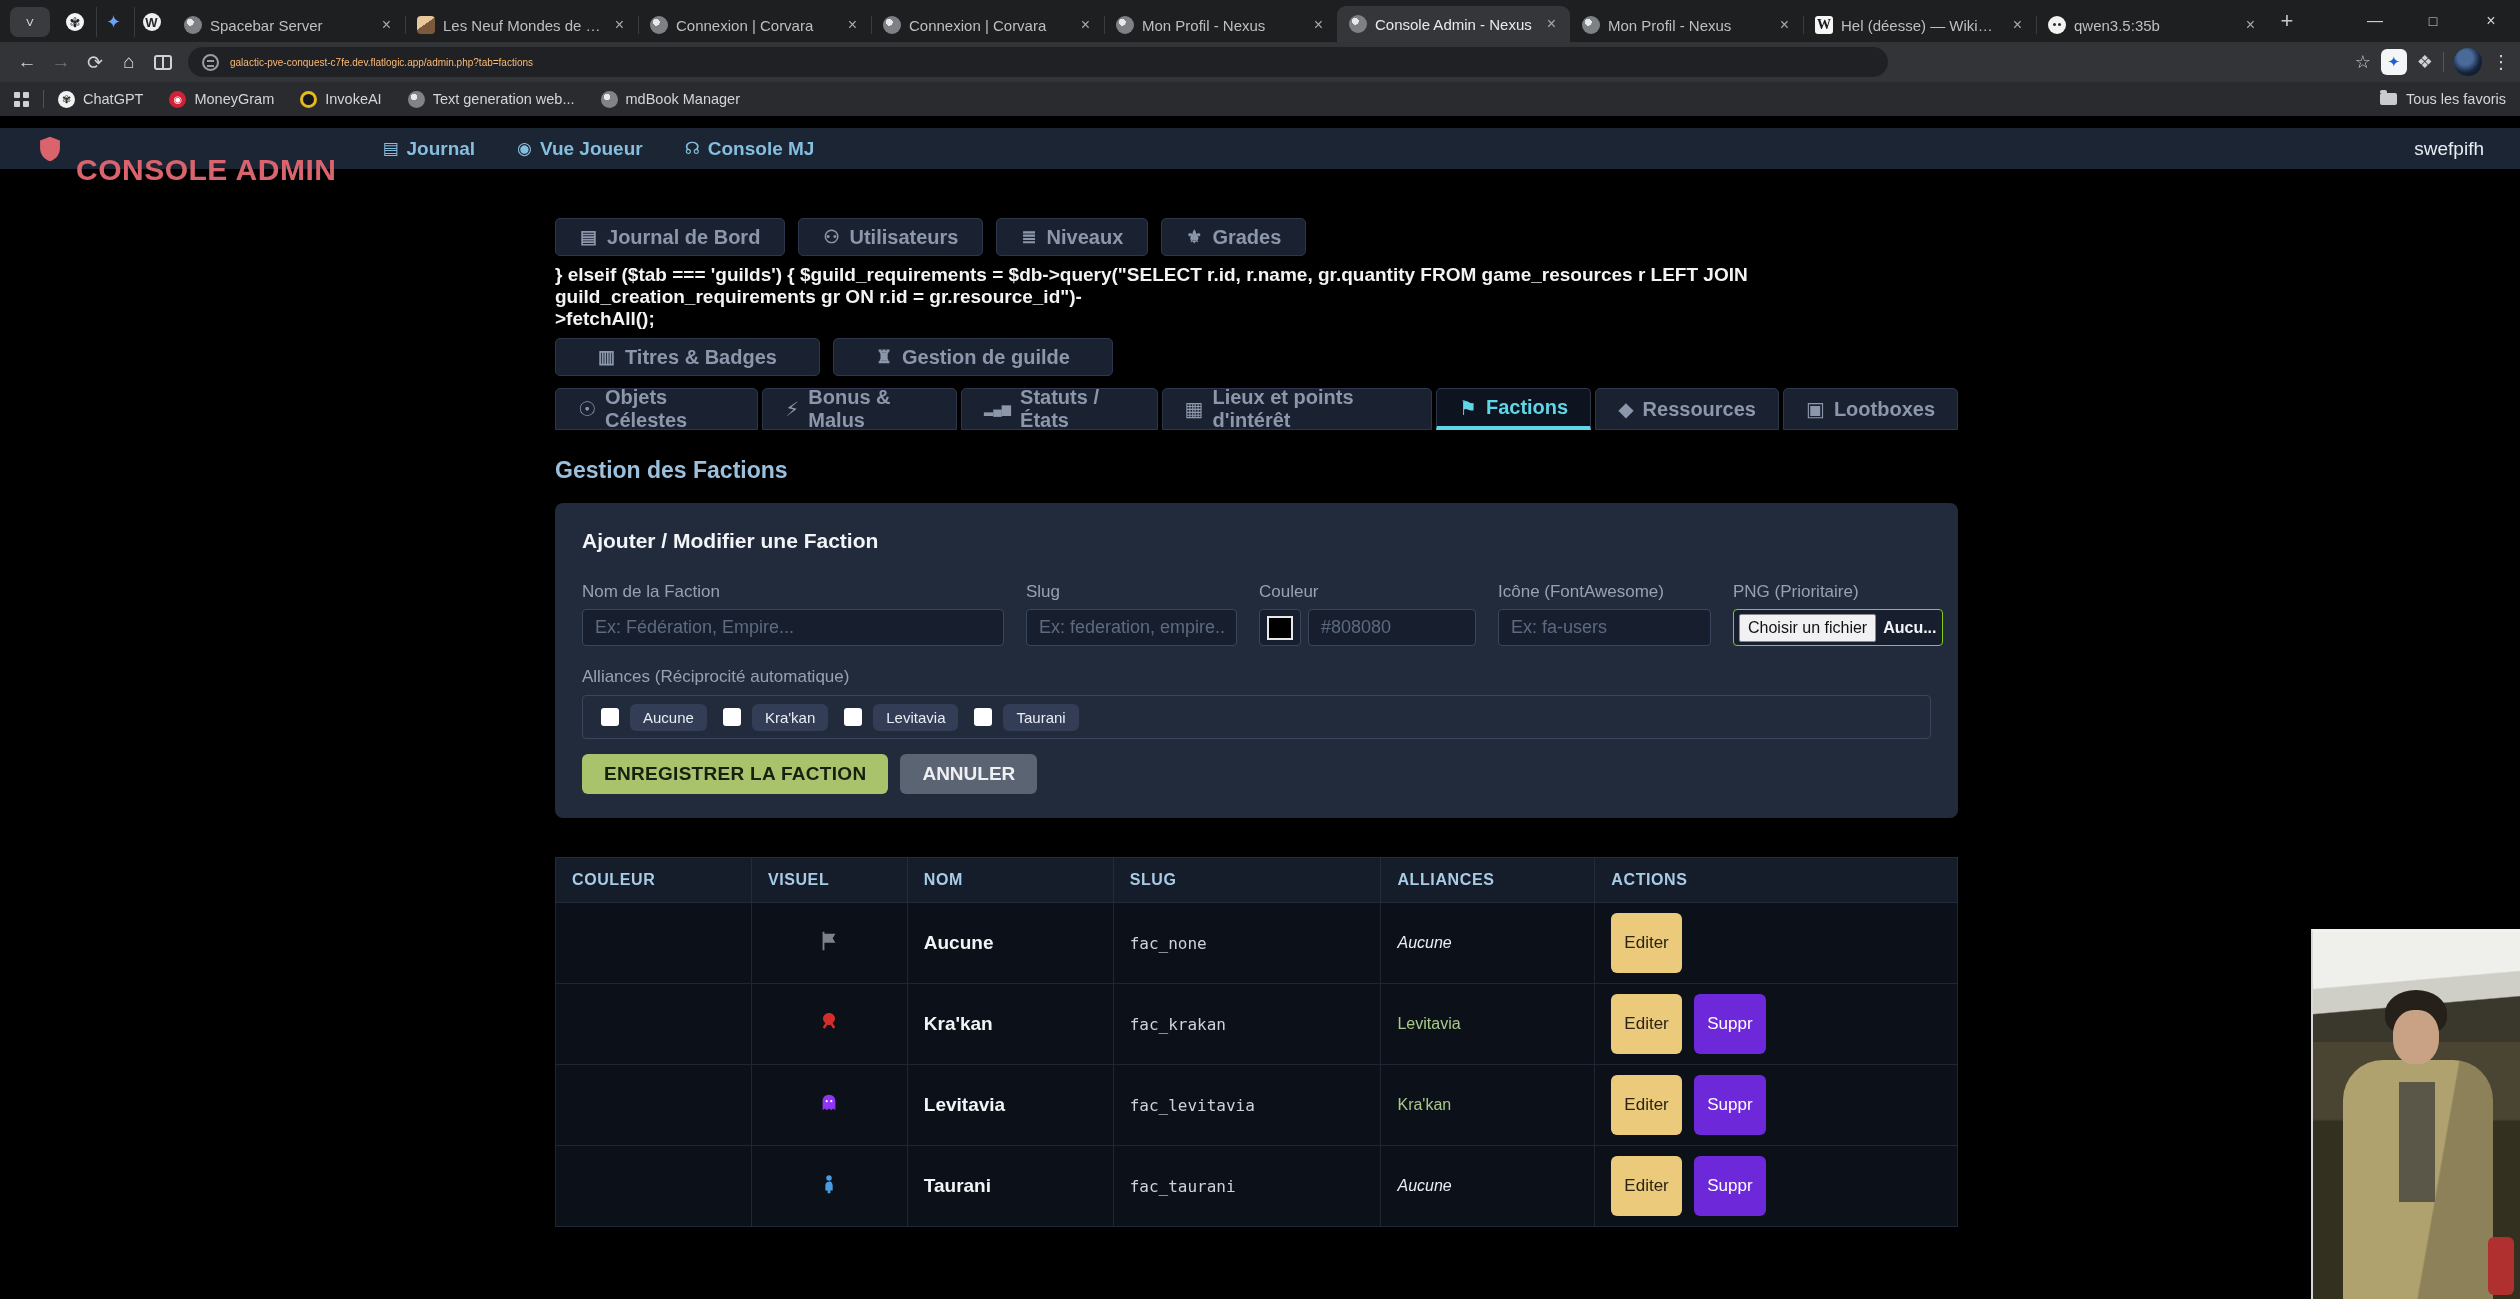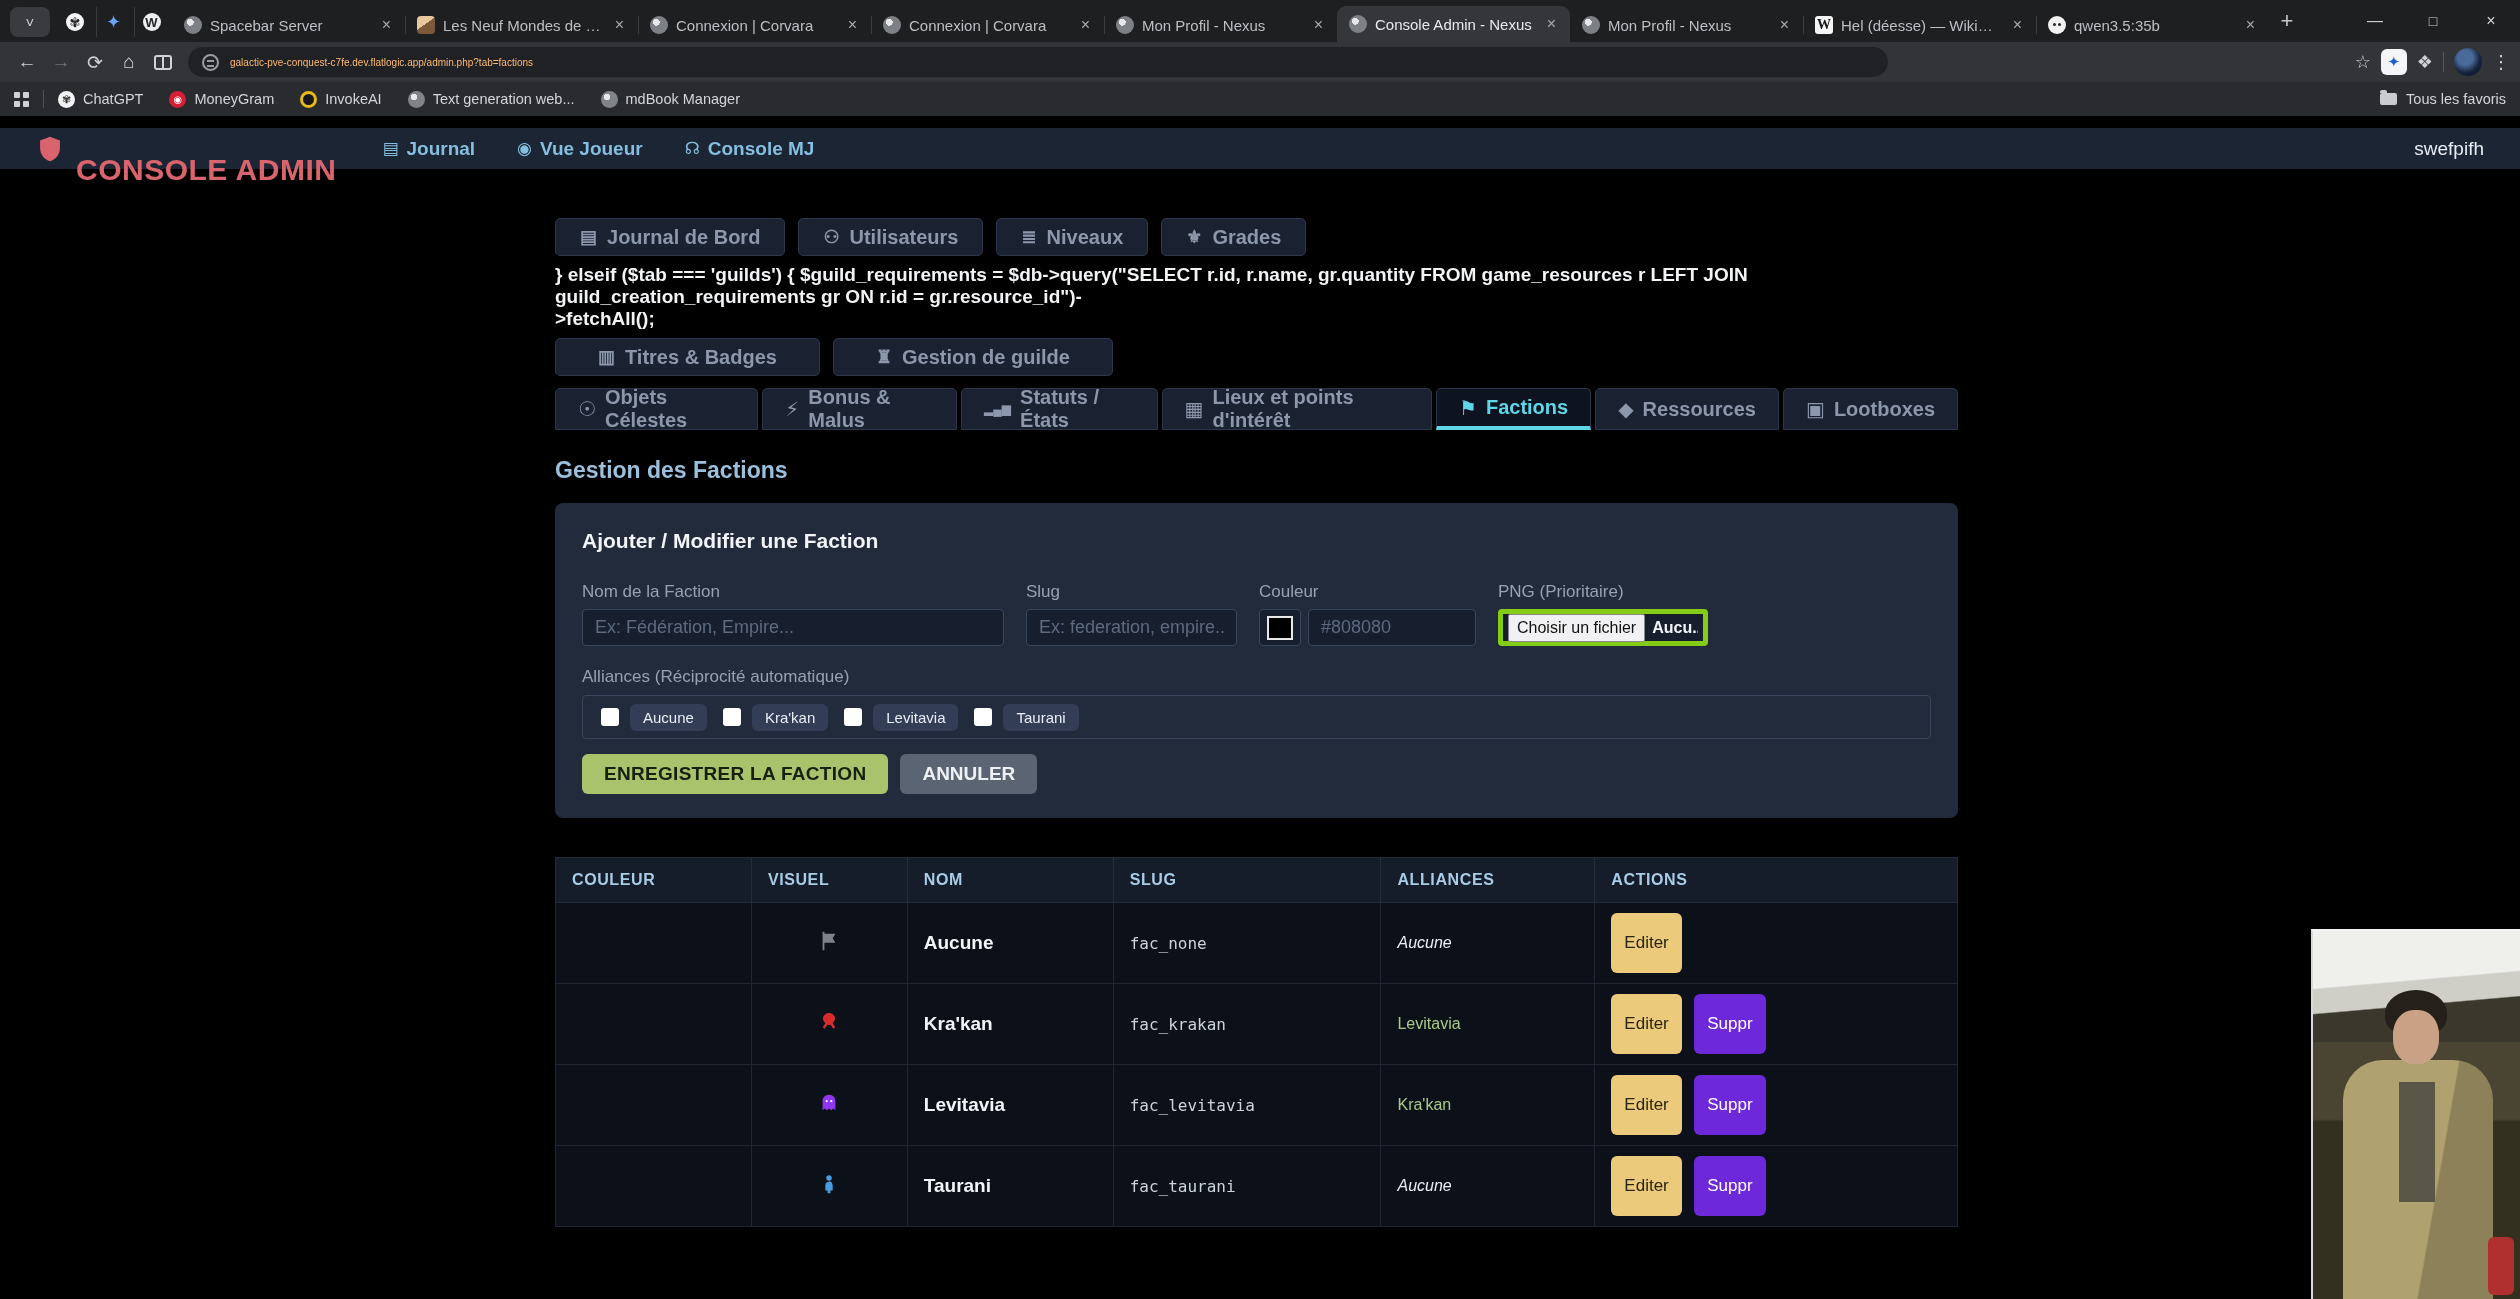--- a/index.html
+++ b/index.html
@@ -118,21 +118,21 @@
   .field label { display:block; color:#97a1b4; font-size:17px; margin-bottom:7px; }
   .tinput { height:37px; background:#171f2e; border:1px solid #3a465e; border-radius:4px; color:#d5dae3;
             font-size:18px; padding:0 12px; width:100%; font-family:"Liberation Sans",sans-serif; }
   .tinput::placeholder { color:#5d6a80; }
   .f-name { width:422px; } .f-slug { width:211px; } .f-icon { width:213px; }
   .color-group { display:flex; gap:7px; }
   .swatch-box { width:42px; height:37px; background:#171f2e; border:1px solid #3a465e; border-radius:4px;
                 display:flex; align-items:center; justify-content:center; }
   .swatch { width:26px; height:24px; background:#000; border:2px solid #e8e8e8; }
   .f-hex { width:168px; }
-  .filebox { width:210px; height:37px; background:#171f2e; border:5px solid #84cc16; border-radius:4px;
+  .filebox { width:210px; height:37px; background:#171f2e; border:1px solid #84cc16; border-radius:4px;
              display:flex; align-items:center; padding:0 5px; gap:7px; }
   .filebtn { background:#f1f1f3; color:#111; font-size:16px; padding:4px 8px; border:1px solid #888;
              border-radius:2px; white-space:nowrap; }
   .filestatus { color:#f2f4f7; font-size:16px; font-weight:bold; white-space:nowrap; overflow:hidden; }
   .alliances-label { margin-top:21px; color:#97a1b4; font-size:17px; }
   .alliances-box { margin-top:8px; border:1px solid #3a465e; border-radius:4px; height:44px;
                    display:flex; align-items:center; gap:16px; padding:0 18px; }
   .chk-group { display:flex; align-items:center; gap:11px; }
   .chk { width:18px; height:18px; background:#fff; border-radius:3px; }
   .chip { background:#333d55; color:#e9edf4; font-size:15px; border-radius:6px; padding:5px 13px; }
@@ -414,20 +414,24 @@
             <input class="tinput f-slug" placeholder="Ex: federation, empire..." style="">
           </div>
           <div class="field">
             <label>Couleur</label>
             <div class="color-group">
               <span class="swatch-box">
                   <span class="swatch"></span>
                 </span>
               <input class="tinput f-hex" style="color: rgb(106, 116, 134);" placeholder="#808080">
             </div>
+          </div>
+          <div class="field">
+            <label>Icône (FontAwesome)</label>
+            <input class="tinput f-icon" placeholder="Ex: fa-users" style="">
           </div>
           <div class="field">
             <label>PNG (Prioritaire)</label>
             <div class="filebox">
               <span class="filebtn">Choisir un fichier</span>
               <span class="filestatus">Aucu...hoisi</span>
             </div>
           </div>
         </div>
 

